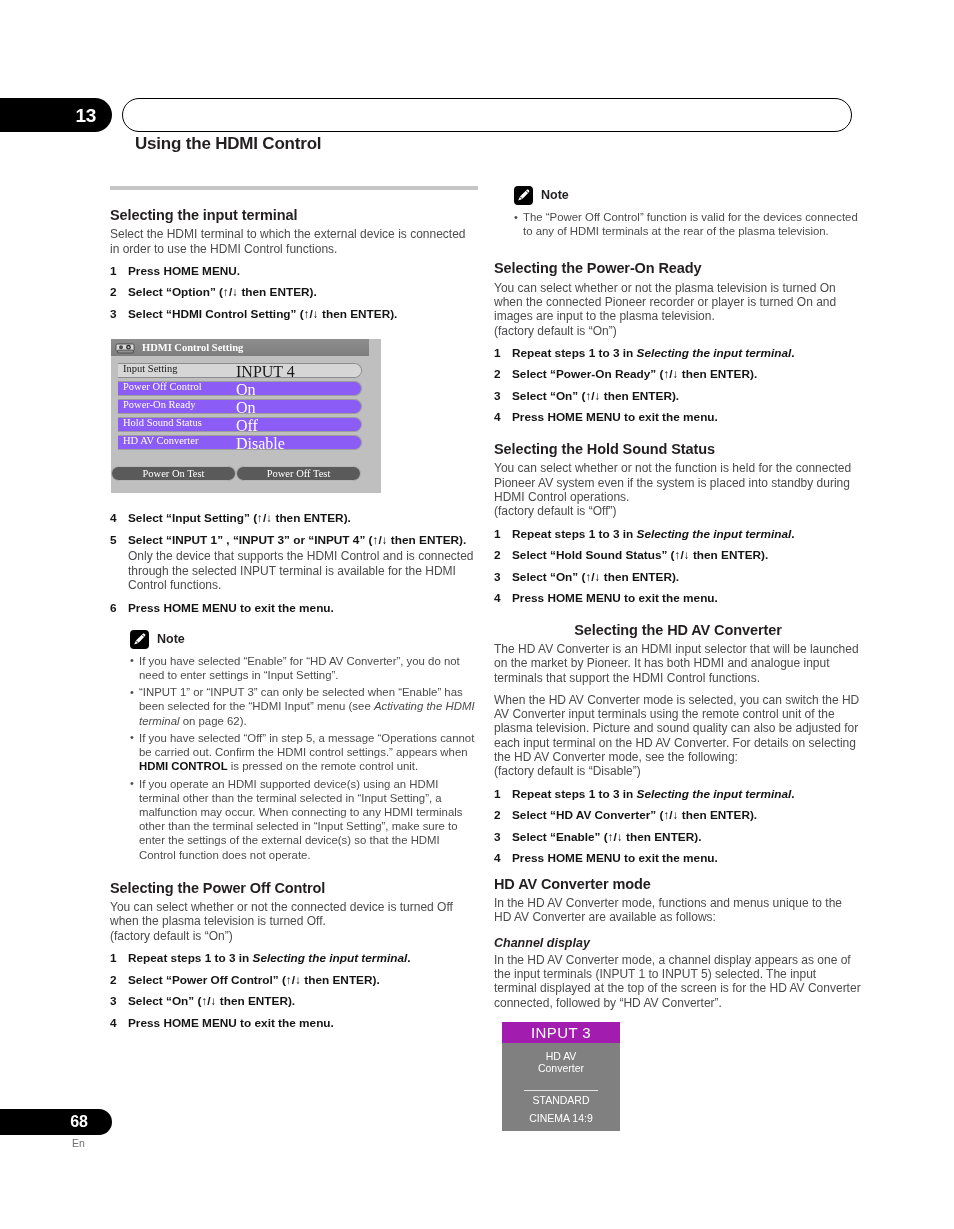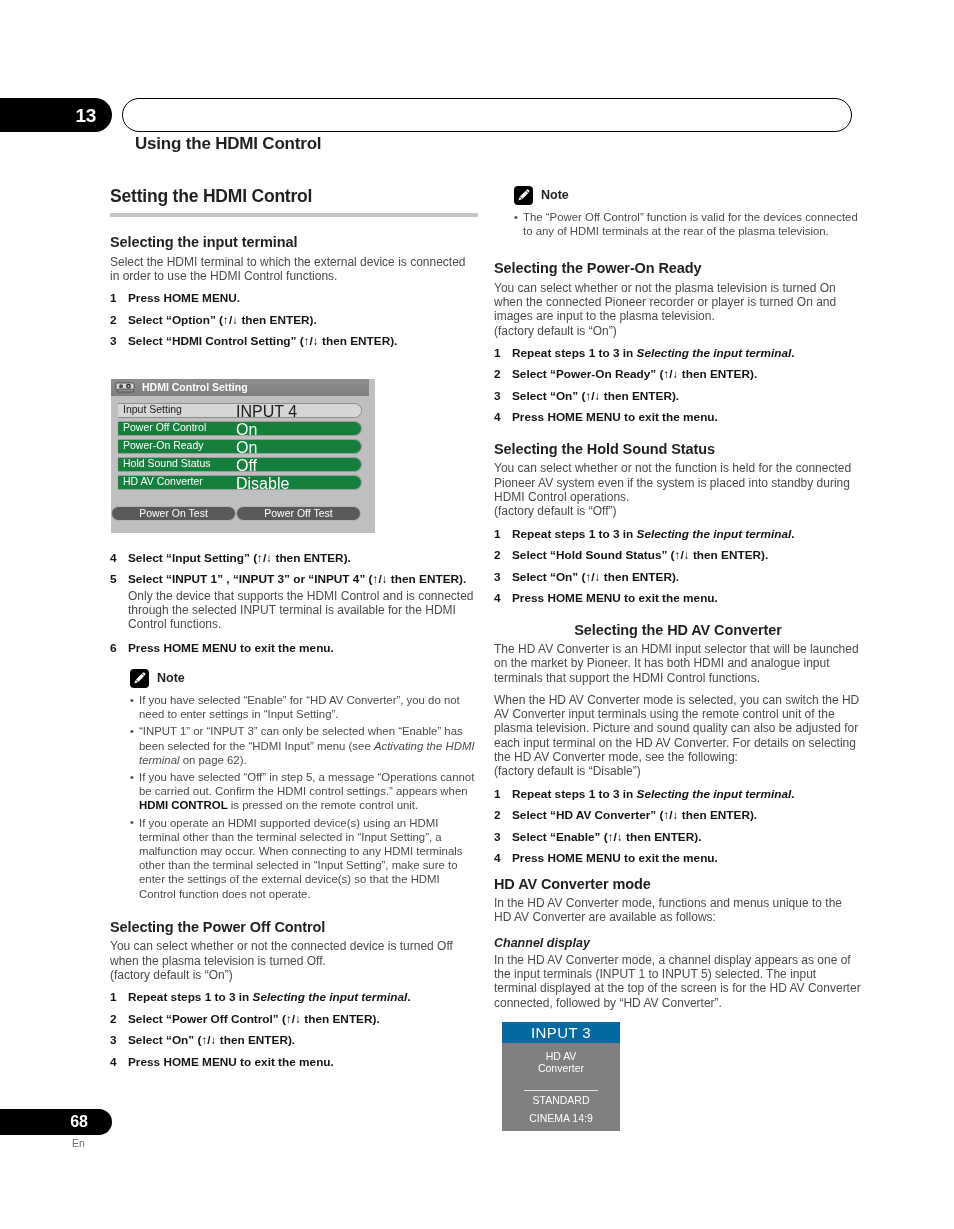--- a/index.html
+++ b/index.html
@@ -172,23 +172,23 @@
     color: #4b4b4d;
     font-size: 11px;
   }
   ul.note-list li b { color: #111111; }
   ul.note-list li i { font-style: italic; }
 
   
   .osd {
     width: 258px;
     background: #bfbfbf;
-    margin: 30px 0 0 1px;
-    padding: 0 6px 8px 0;
-    font-family: Liberation Sans, sans-serif;
+    margin: 18px 0 0 1px;
+    padding: 0 12px 8px 0;
+    font-family: Liberation Serif, serif;
   }
   .osd-title {
     height: 17px;
     background: linear-gradient(to bottom, #8e8e8e 0%, #7e7e7e 100%);
     display: flex;
     align-items: center;
     padding-left: 3px;
   }
   .osd-title-icon {
     width: 24px;
@@ -230,21 +230,21 @@
     background: #d6d6d6;
     color: #1a1a1a;
     border: 1px solid #8c8c8c;
     border-left: none;
     box-sizing: border-box;
   }
   .osd-row.selected .val {
     background: #d6d6d6;
   }
   .osd-row.normal {
-    background: #15803d;
+    background: #8b5cf6;
     color: #ffffff;
     border: 1px solid #9d9d9d;
     border-left: none;
     box-sizing: border-box;
   }
   .osd-buttons {
     margin: 16px 7px 0 0;
     display: flex;
     flex-direction: row;
     align-items: flex-start;
@@ -265,21 +265,21 @@
   }
 
   
   .chdisp {
     width: 118px;
     margin: 12px 0 0 8px;
     background: #808080;
   }
   .chdisp-top {
     height: 21px;
-    background: #0369a1;
+    background: #a21caf;
     display: flex;
     align-items: center;
     justify-content: center;
     color: #ffffff;
     font-size: 15px;
     letter-spacing: 0.4px;
   }
   .chdisp-body {
     padding: 7px 0 0 0;
     text-align: center;
@@ -328,21 +328,20 @@
 <div class="header">
   <div class="chapter-pill">
     <span class="chapter-num">13</span>
   </div>
   <div class="header-bar"></div>
   <div class="header-title">Using the HDMI Control</div>
 </div>
 
 <div class="col col-left">
 
-  <h1 class="sec">Setting the HDMI Control</h1>
   <div class="rule"></div>
 
   <h2 class="sub">Selecting the input terminal</h2>
   <p class="body">Select the HDMI terminal to which the external device is connected in order to use the HDMI Control functions.</p>
 
   <div class="steps">
     <div class="step">
       <span class="num">1</span>
       <span class="txt">Press HOME MENU.</span>
     </div>

